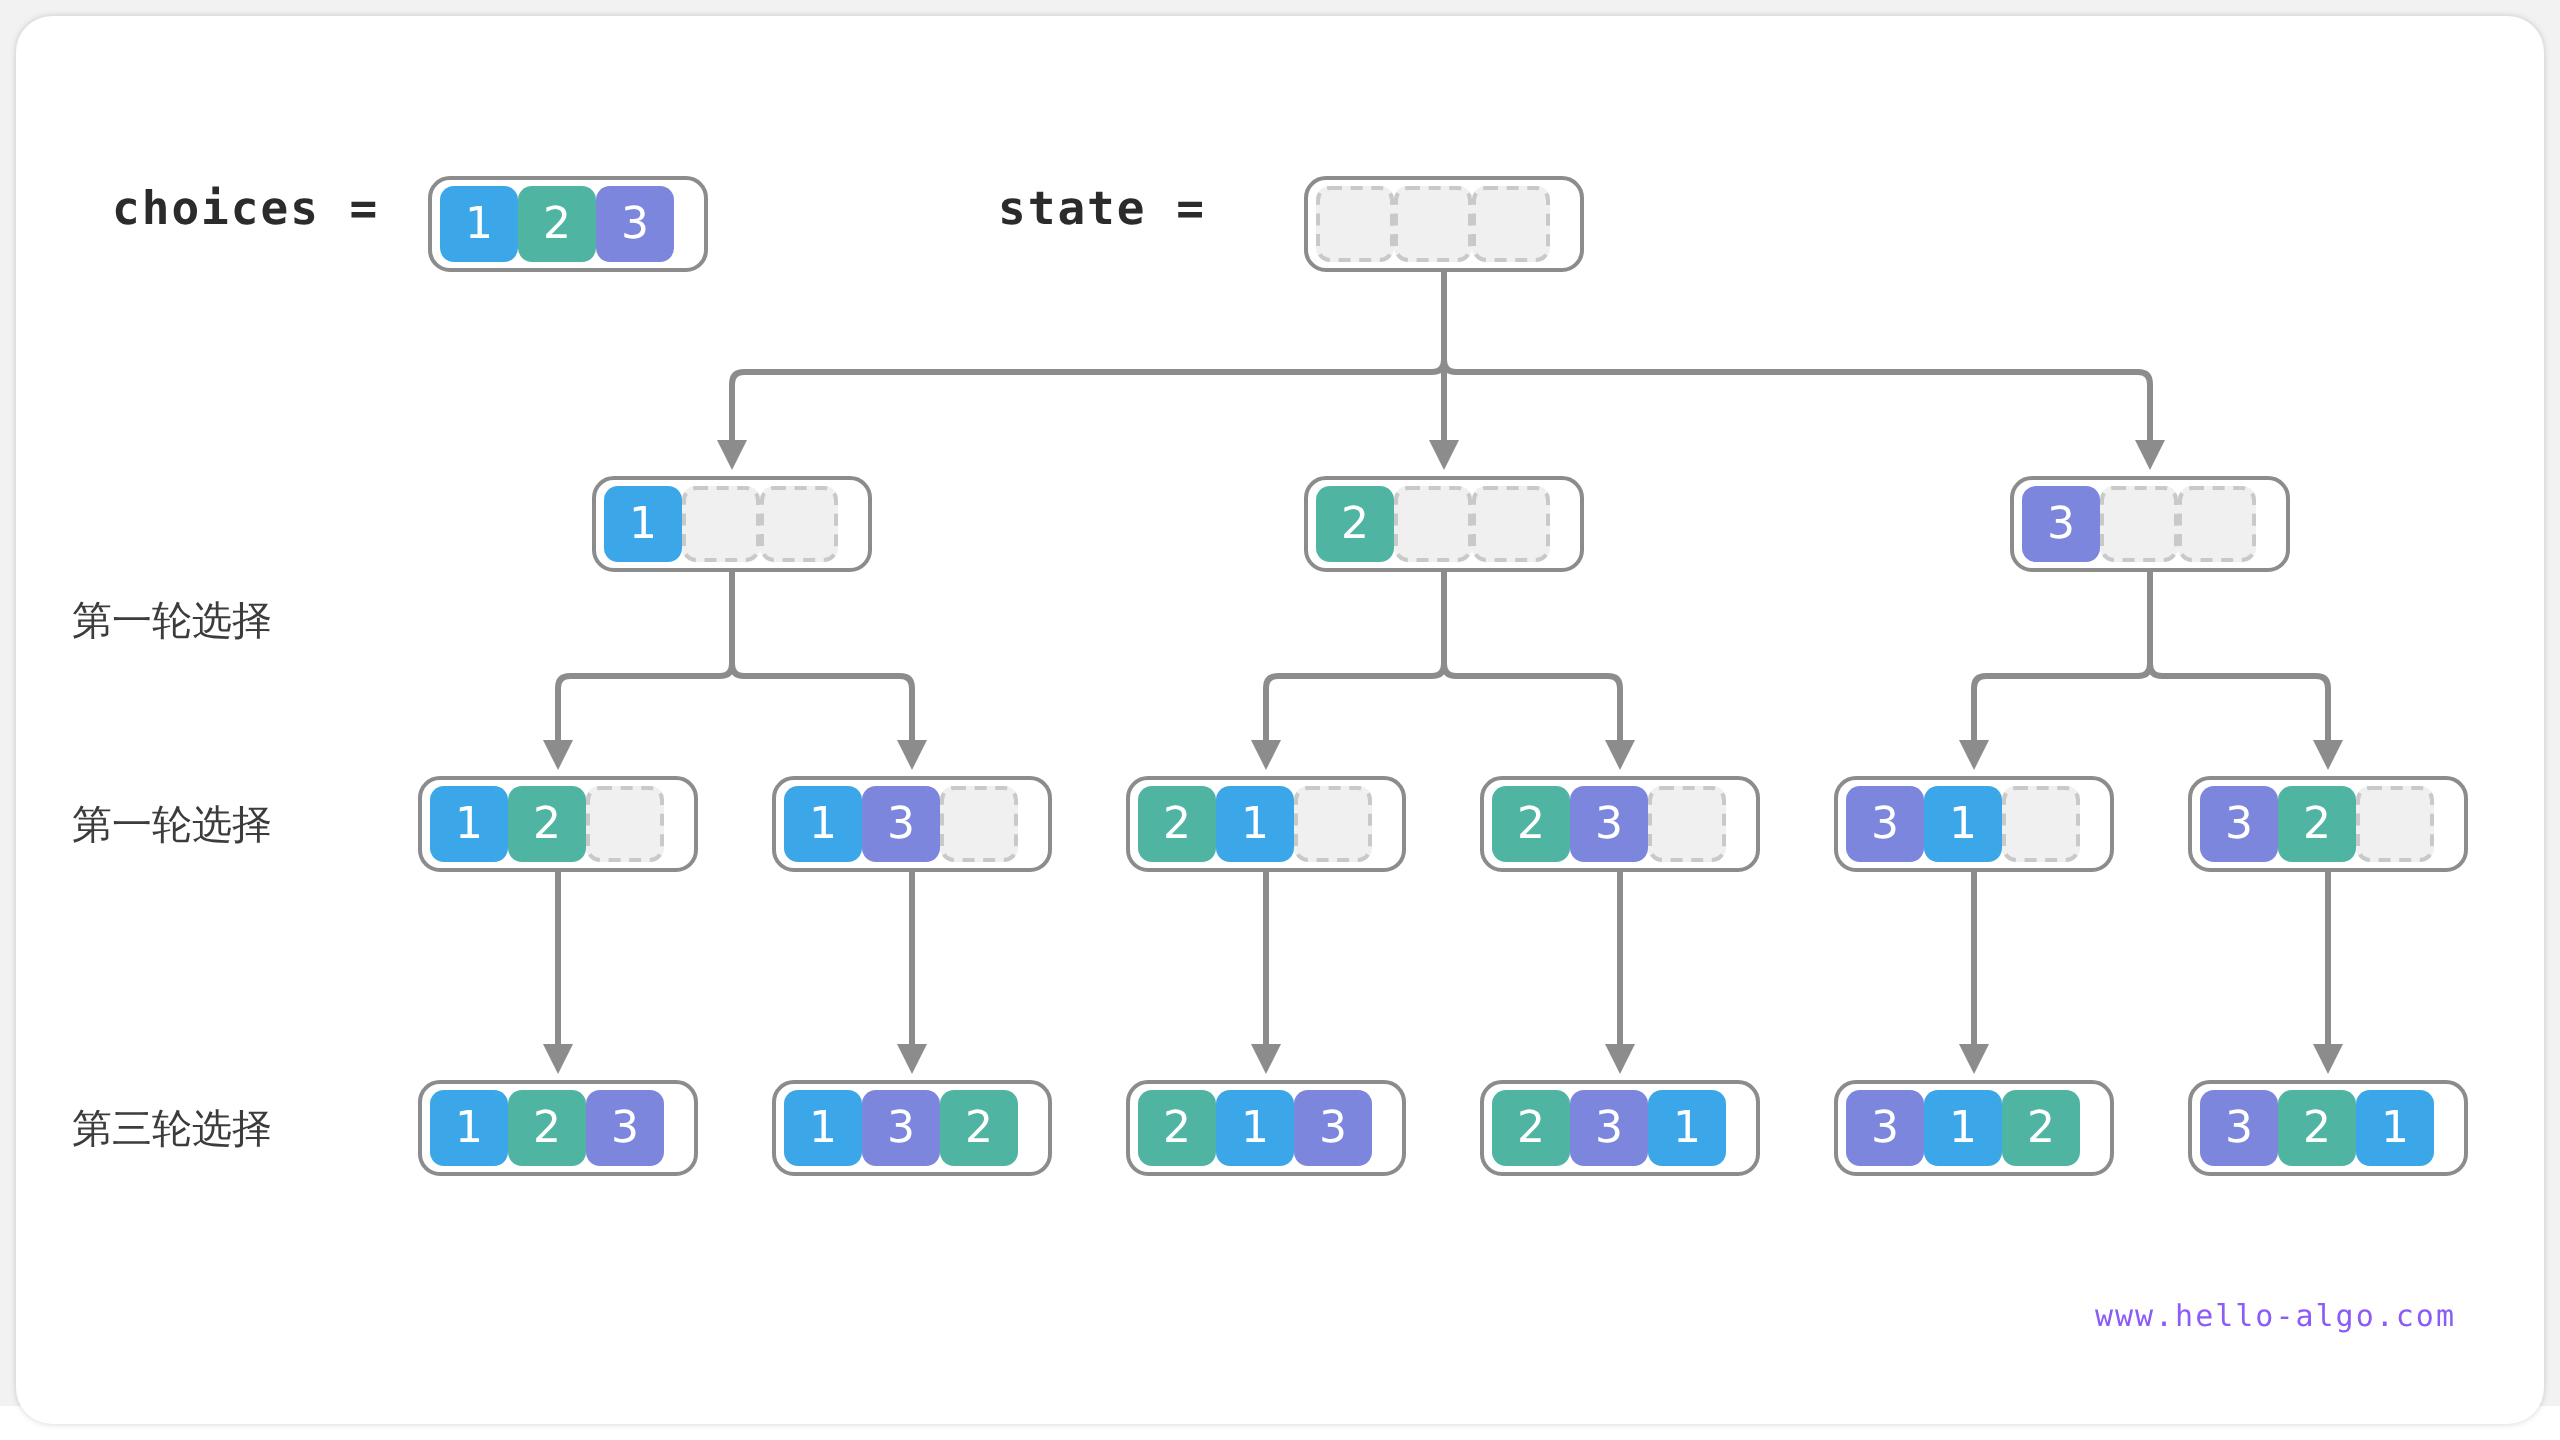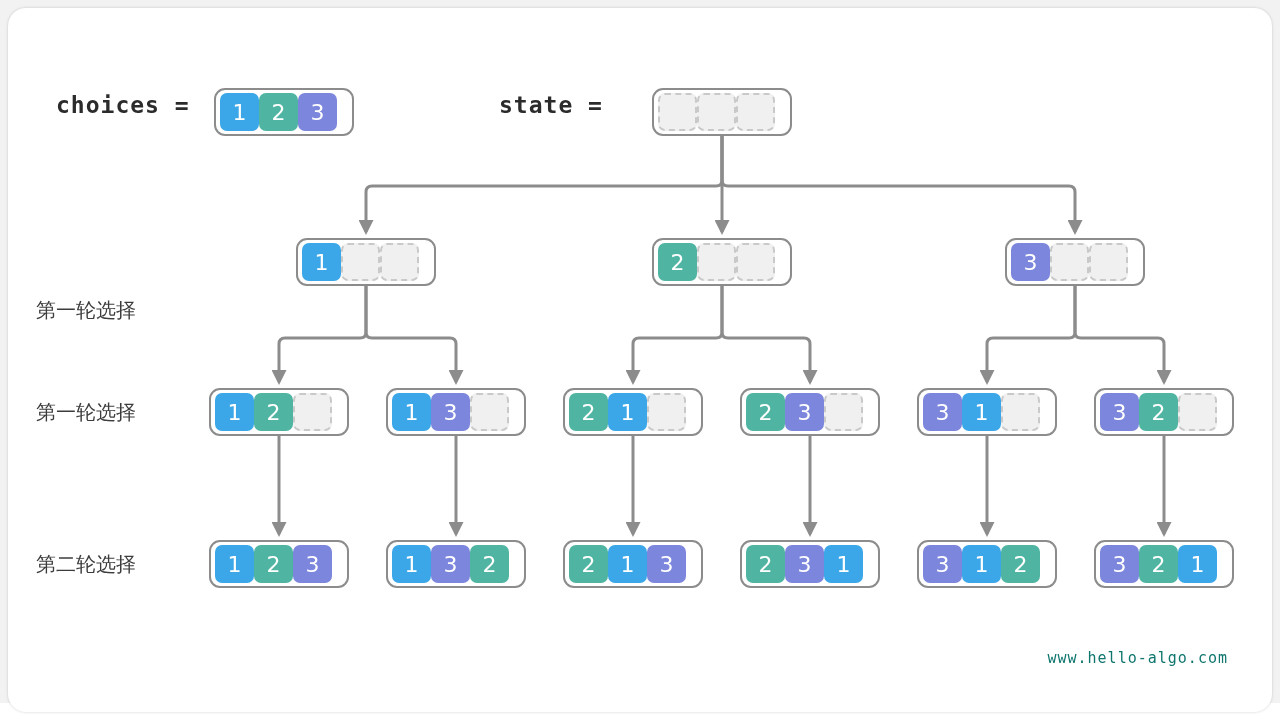--- a/index.html
+++ b/index.html
@@ -45,21 +45,21 @@
     font-size: 20px;
     color: #3c3c3c;
     white-space: nowrap;
   }
   .watermark {
     position: absolute;
     right: 52px;
     bottom: 36px;
     font-family: "DejaVu Sans Mono", "Liberation Mono", monospace;
     font-size: 15px;
-    color: #0f766e;
+    color: #8b5cf6;
     letter-spacing: 1px;
     white-space: nowrap;
   }
   
   .node {
     position: absolute;
     display: flex;
     align-items: center;
     padding: 4px;
     border: 2px solid #8c8c8c;
@@ -226,21 +226,21 @@
       <div class="node" style="left: 917px; top: 388px; width: 140px;">
         <div class="cell c3">3</div>
         <div class="cell c1">1</div>
         <div class="cell empty"></div>
       </div>
       <div class="node" style="left: 1094px; top: 388px; width: 140px;">
         <div class="cell c3">3</div>
         <div class="cell c2">2</div>
         <div class="cell empty"></div>
       </div>
-      <div class="row-label" style="left: 36px; top: 551px;">第二轮选择</div>
+      <div class="row-label" style="left: 36px; top: 551px;">第三轮选择</div>
       <div class="node" style="left: 209px; top: 540px; width: 140px;">
         <div class="cell c1">1</div>
         <div class="cell c2">2</div>
         <div class="cell c3">3</div>
       </div>
       <div class="node" style="left: 386px; top: 540px; width: 140px;">
         <div class="cell c1">1</div>
         <div class="cell c3">3</div>
         <div class="cell c2">2</div>
       </div>

